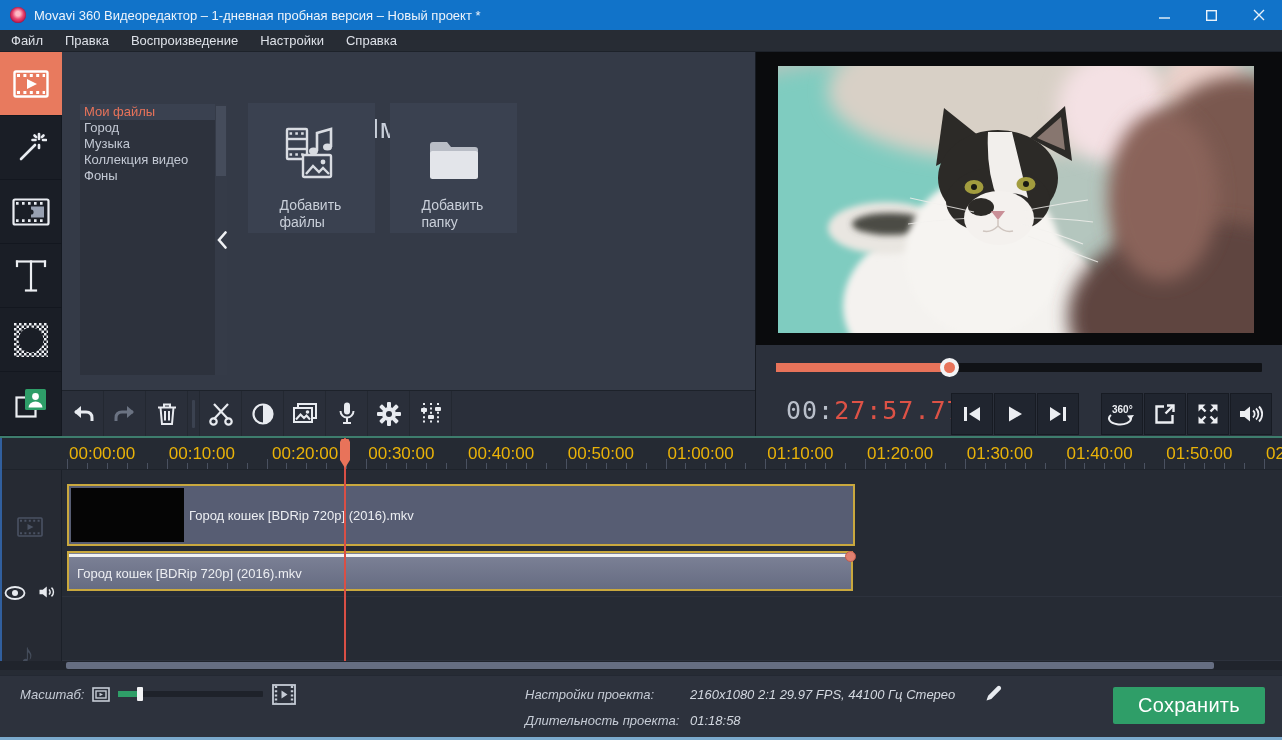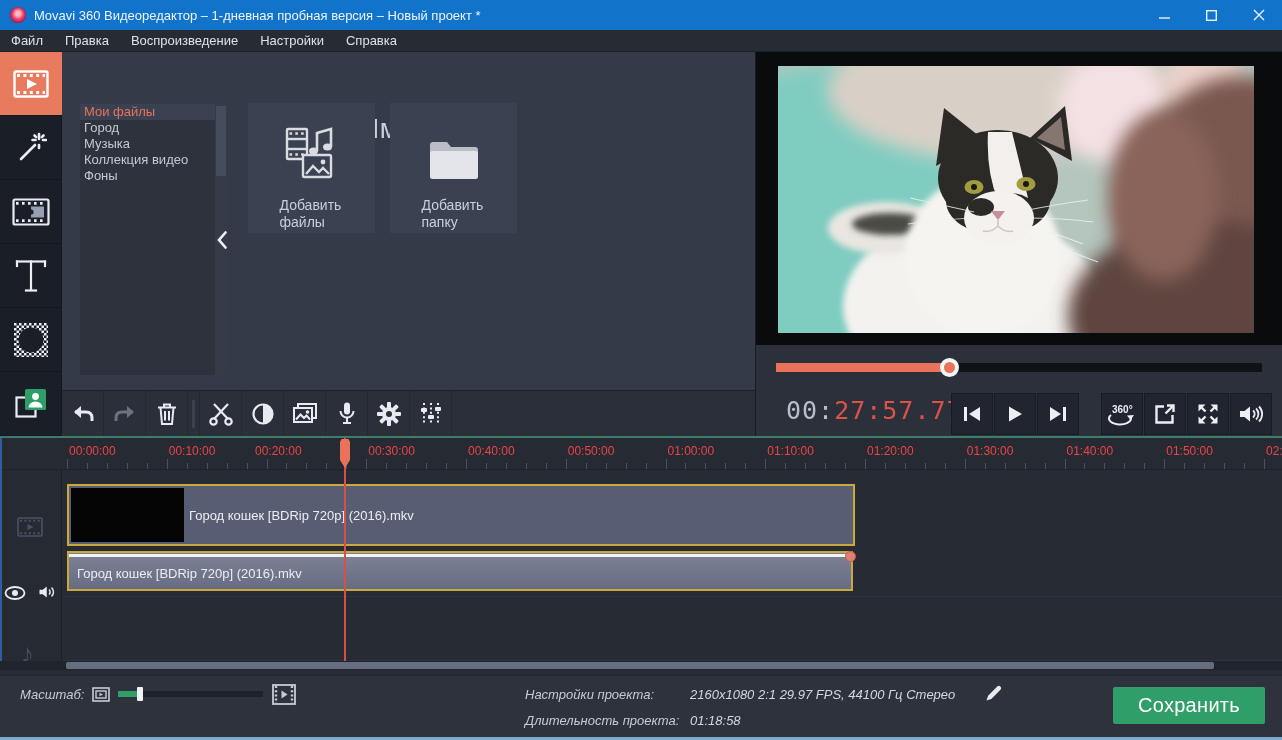--- a/index.html
+++ b/index.html
@@ -47,21 +47,21 @@
   #seek{left:20px;top:311px;width:486px;height:9px;background:#101216;border-radius:1px;}
   #seek-fill{position:absolute;left:0;top:0;height:9px;background:#e8735a;}
   #seek-handle{position:absolute;top:-5px;width:19px;height:19px;border-radius:50%;background:#e8735a;border:4px solid #f3f4f6;box-sizing:border-box;}
   #timecode{left:30px;top:344px;font-family:"DejaVu Sans Mono","Liberation Mono",monospace;font-size:25px;letter-spacing:1px;color:#b9bfca;}
   #timecode .tc-red{color:#dd5246;}
   .pv-btn{position:absolute;top:341px;width:42px;height:42px;background:#20252f;border:1px solid #171b23;box-sizing:border-box;display:flex;align-items:center;justify-content:center;}
   
   #timeline{left:0;top:436px;width:1282px;height:239px;background:#262b34;overflow:hidden;}
   #teal-line{left:0;top:0;width:1282px;height:2px;background:#3e7d6d;}
   #ruler{left:0;top:2px;width:1282px;height:32px;background:#252a33;border-bottom:1px solid #1e232b;box-sizing:border-box;}
-  .ruler-label{position:absolute;top:6px;font-size:12px;color:#ef4444;white-space:nowrap;}
+  .ruler-label{position:absolute;top:6px;font-size:17px;color:#eab308;white-space:nowrap;}
   .tick{position:absolute;width:1px;background:#4a5160;}
   .tick.minor{top:25px;height:6px;}
   .tick.major{top:21px;height:10px;}
   #track-header{left:0;top:34px;width:62px;height:191px;background:#262a33;border-right:1px solid #1b2028;box-sizing:border-box;}
   #blue-edge{left:0;top:2px;width:2px;height:223px;background:#315f9e;}
   .row-line{left:0;width:1282px;height:1px;background:#2d323d;}
   #clip-video{left:67px;top:48px;width:788px;height:62px;background:#575d73;border:2px solid #c9a83e;box-sizing:border-box;}
   #clip-thumb{position:absolute;left:2px;top:2px;width:113px;height:54px;background:#050505;}
   .clip-label{position:absolute;font-size:13px;color:#eceef2;white-space:nowrap;}
   #clip-audio{left:67px;top:115px;width:786px;height:40px;background:linear-gradient(#7d8297,#666c82);border:2px solid #c9a83e;box-sizing:border-box;}
@@ -447,21 +447,21 @@
         </g>
       </svg>
     </div>
   </div>
 
   <div class="abs" id="timeline">
     <div class="abs" id="teal-line"></div>
     <div class="abs" id="ruler">
         <span class="ruler-label" style="left: 69px;">00:00:00</span>
         <span class="ruler-label" style="left: 168.75px;">00:10:00</span>
-        <span class="ruler-label" style="left: 255px;">00:20:00</span>
+        <span class="ruler-label" style="left: 272px;">00:20:00</span>
         <span class="ruler-label" style="left: 368.25px;">00:30:00</span>
         <span class="ruler-label" style="left: 468px;">00:40:00</span>
         <span class="ruler-label" style="left: 567.75px;">00:50:00</span>
         <span class="ruler-label" style="left: 667.5px;">01:00:00</span>
         <span class="ruler-label" style="left: 767.25px;">01:10:00</span>
         <span class="ruler-label" style="left: 867px;">01:20:00</span>
         <span class="ruler-label" style="left: 966.75px;">01:30:00</span>
         <span class="ruler-label" style="left: 1066.5px;">01:40:00</span>
         <span class="ruler-label" style="left: 1166.25px;">01:50:00</span>
         <span class="ruler-label" style="left: 1266px;">02:00:00</span>

